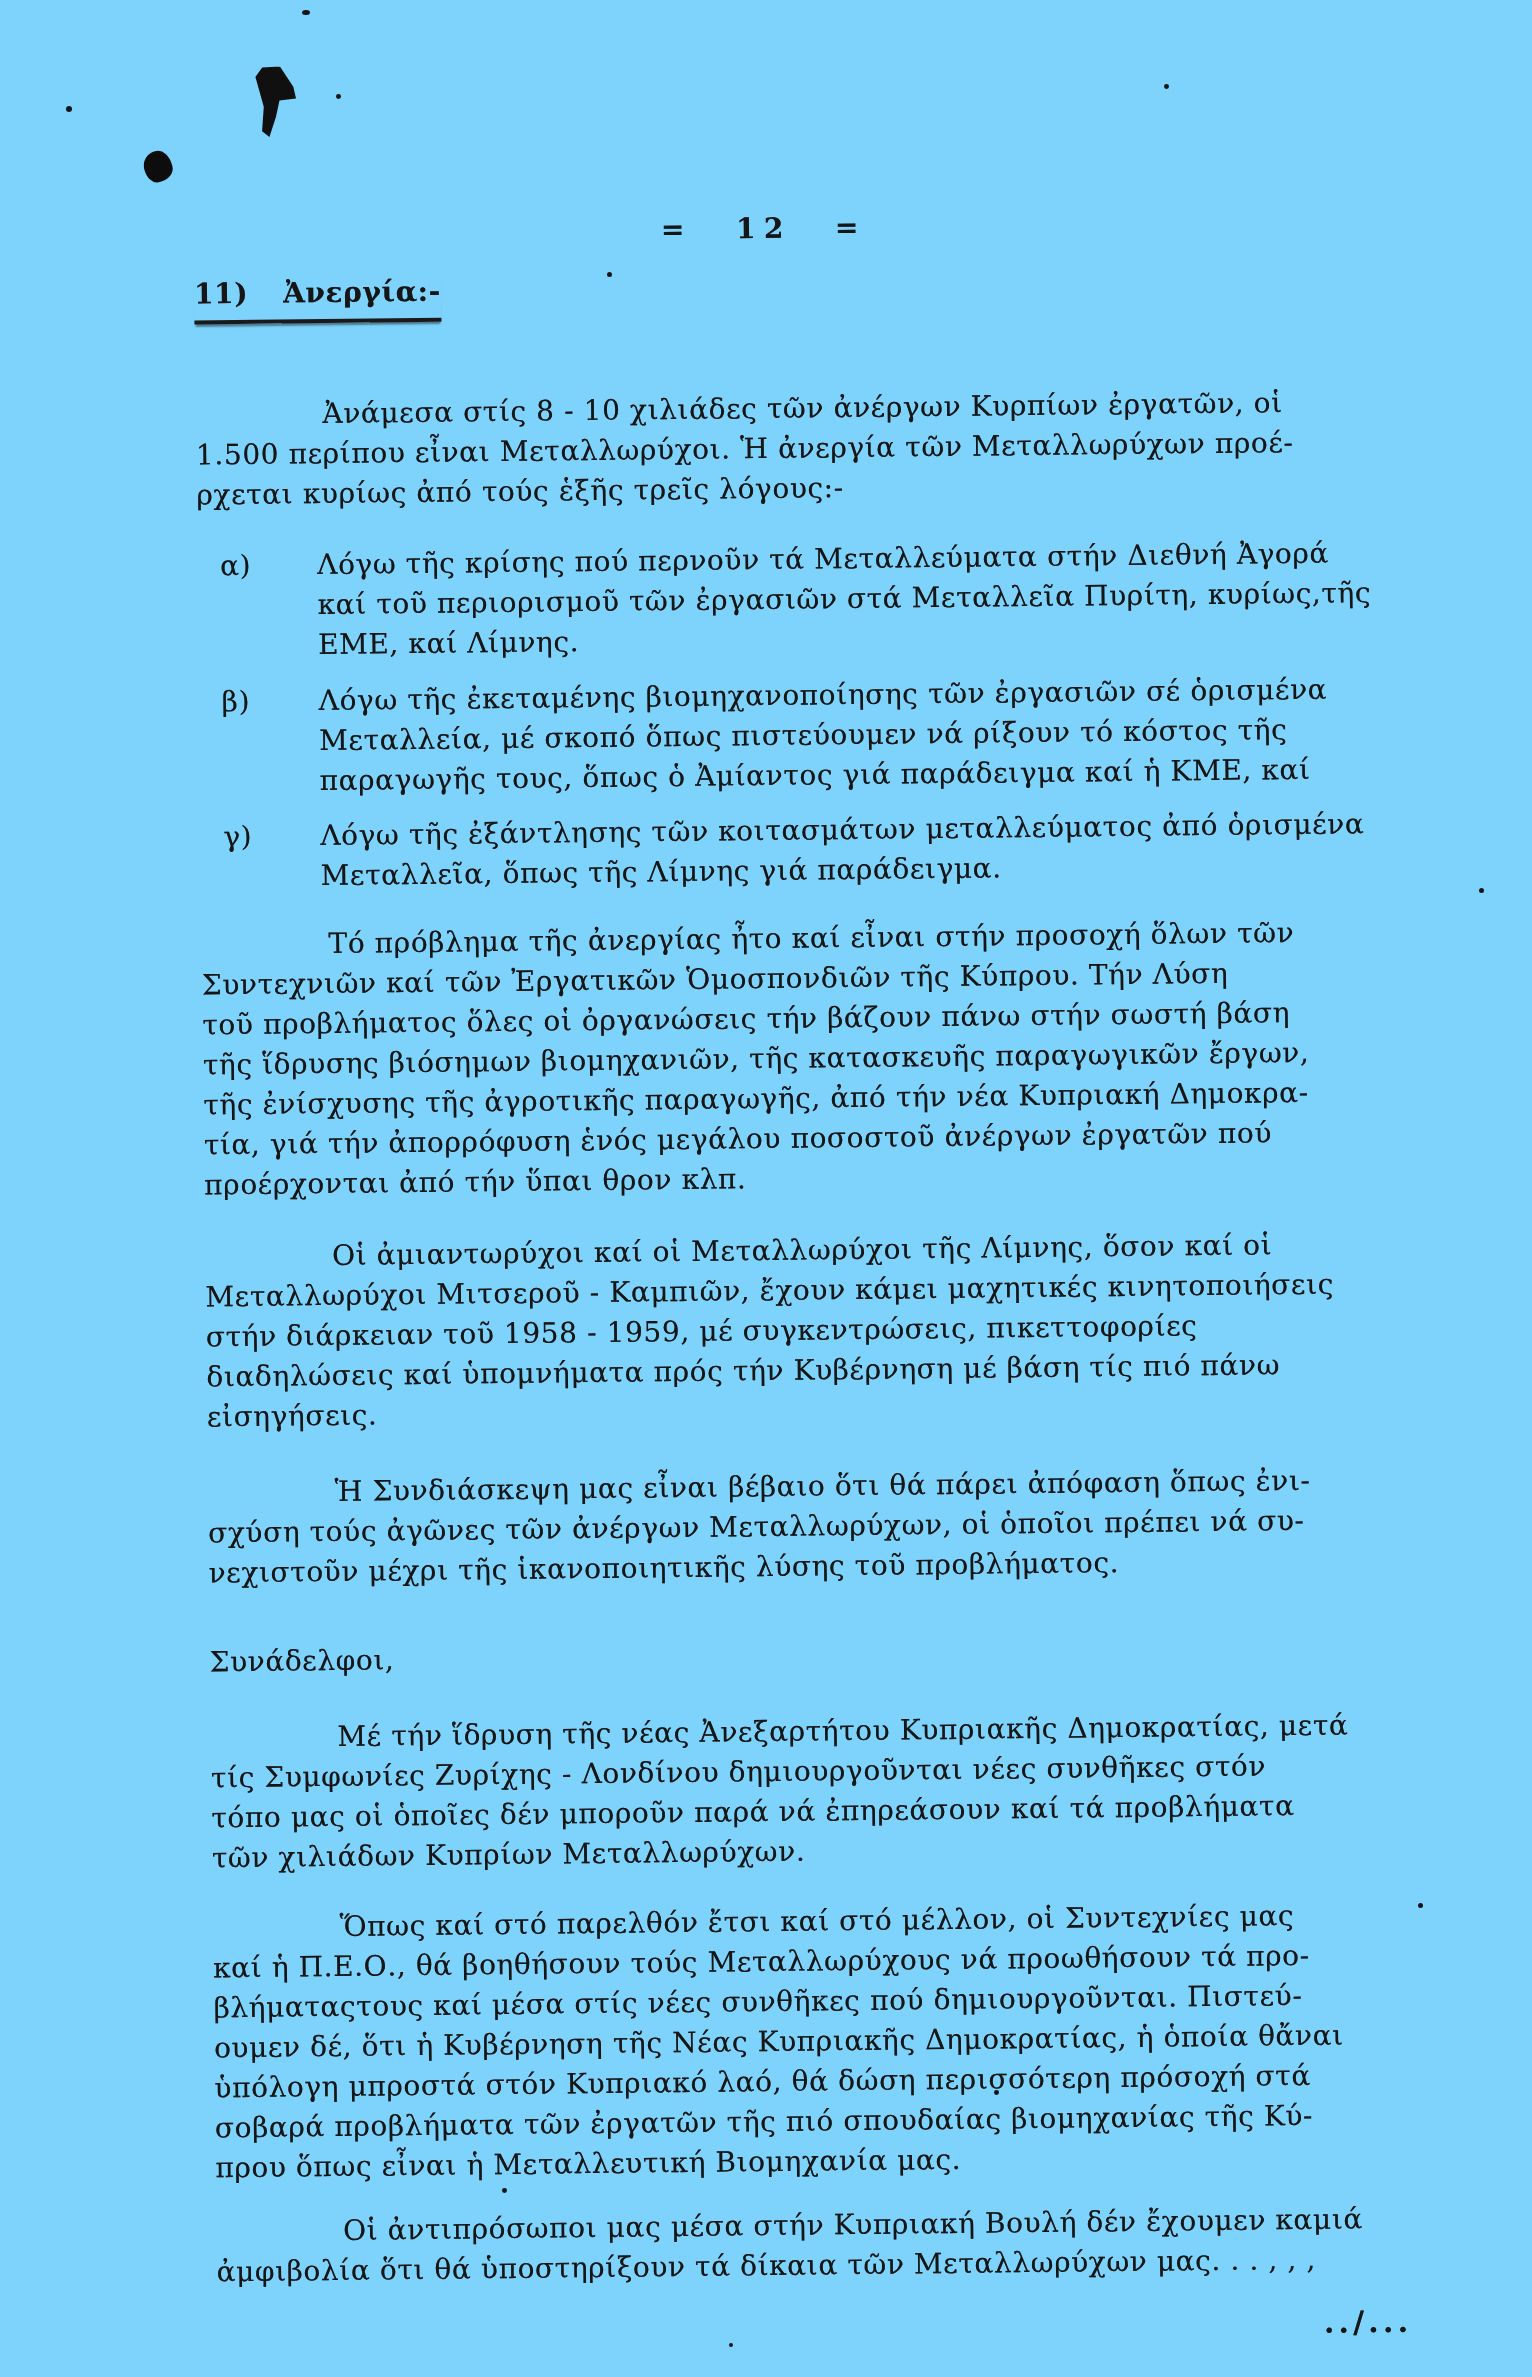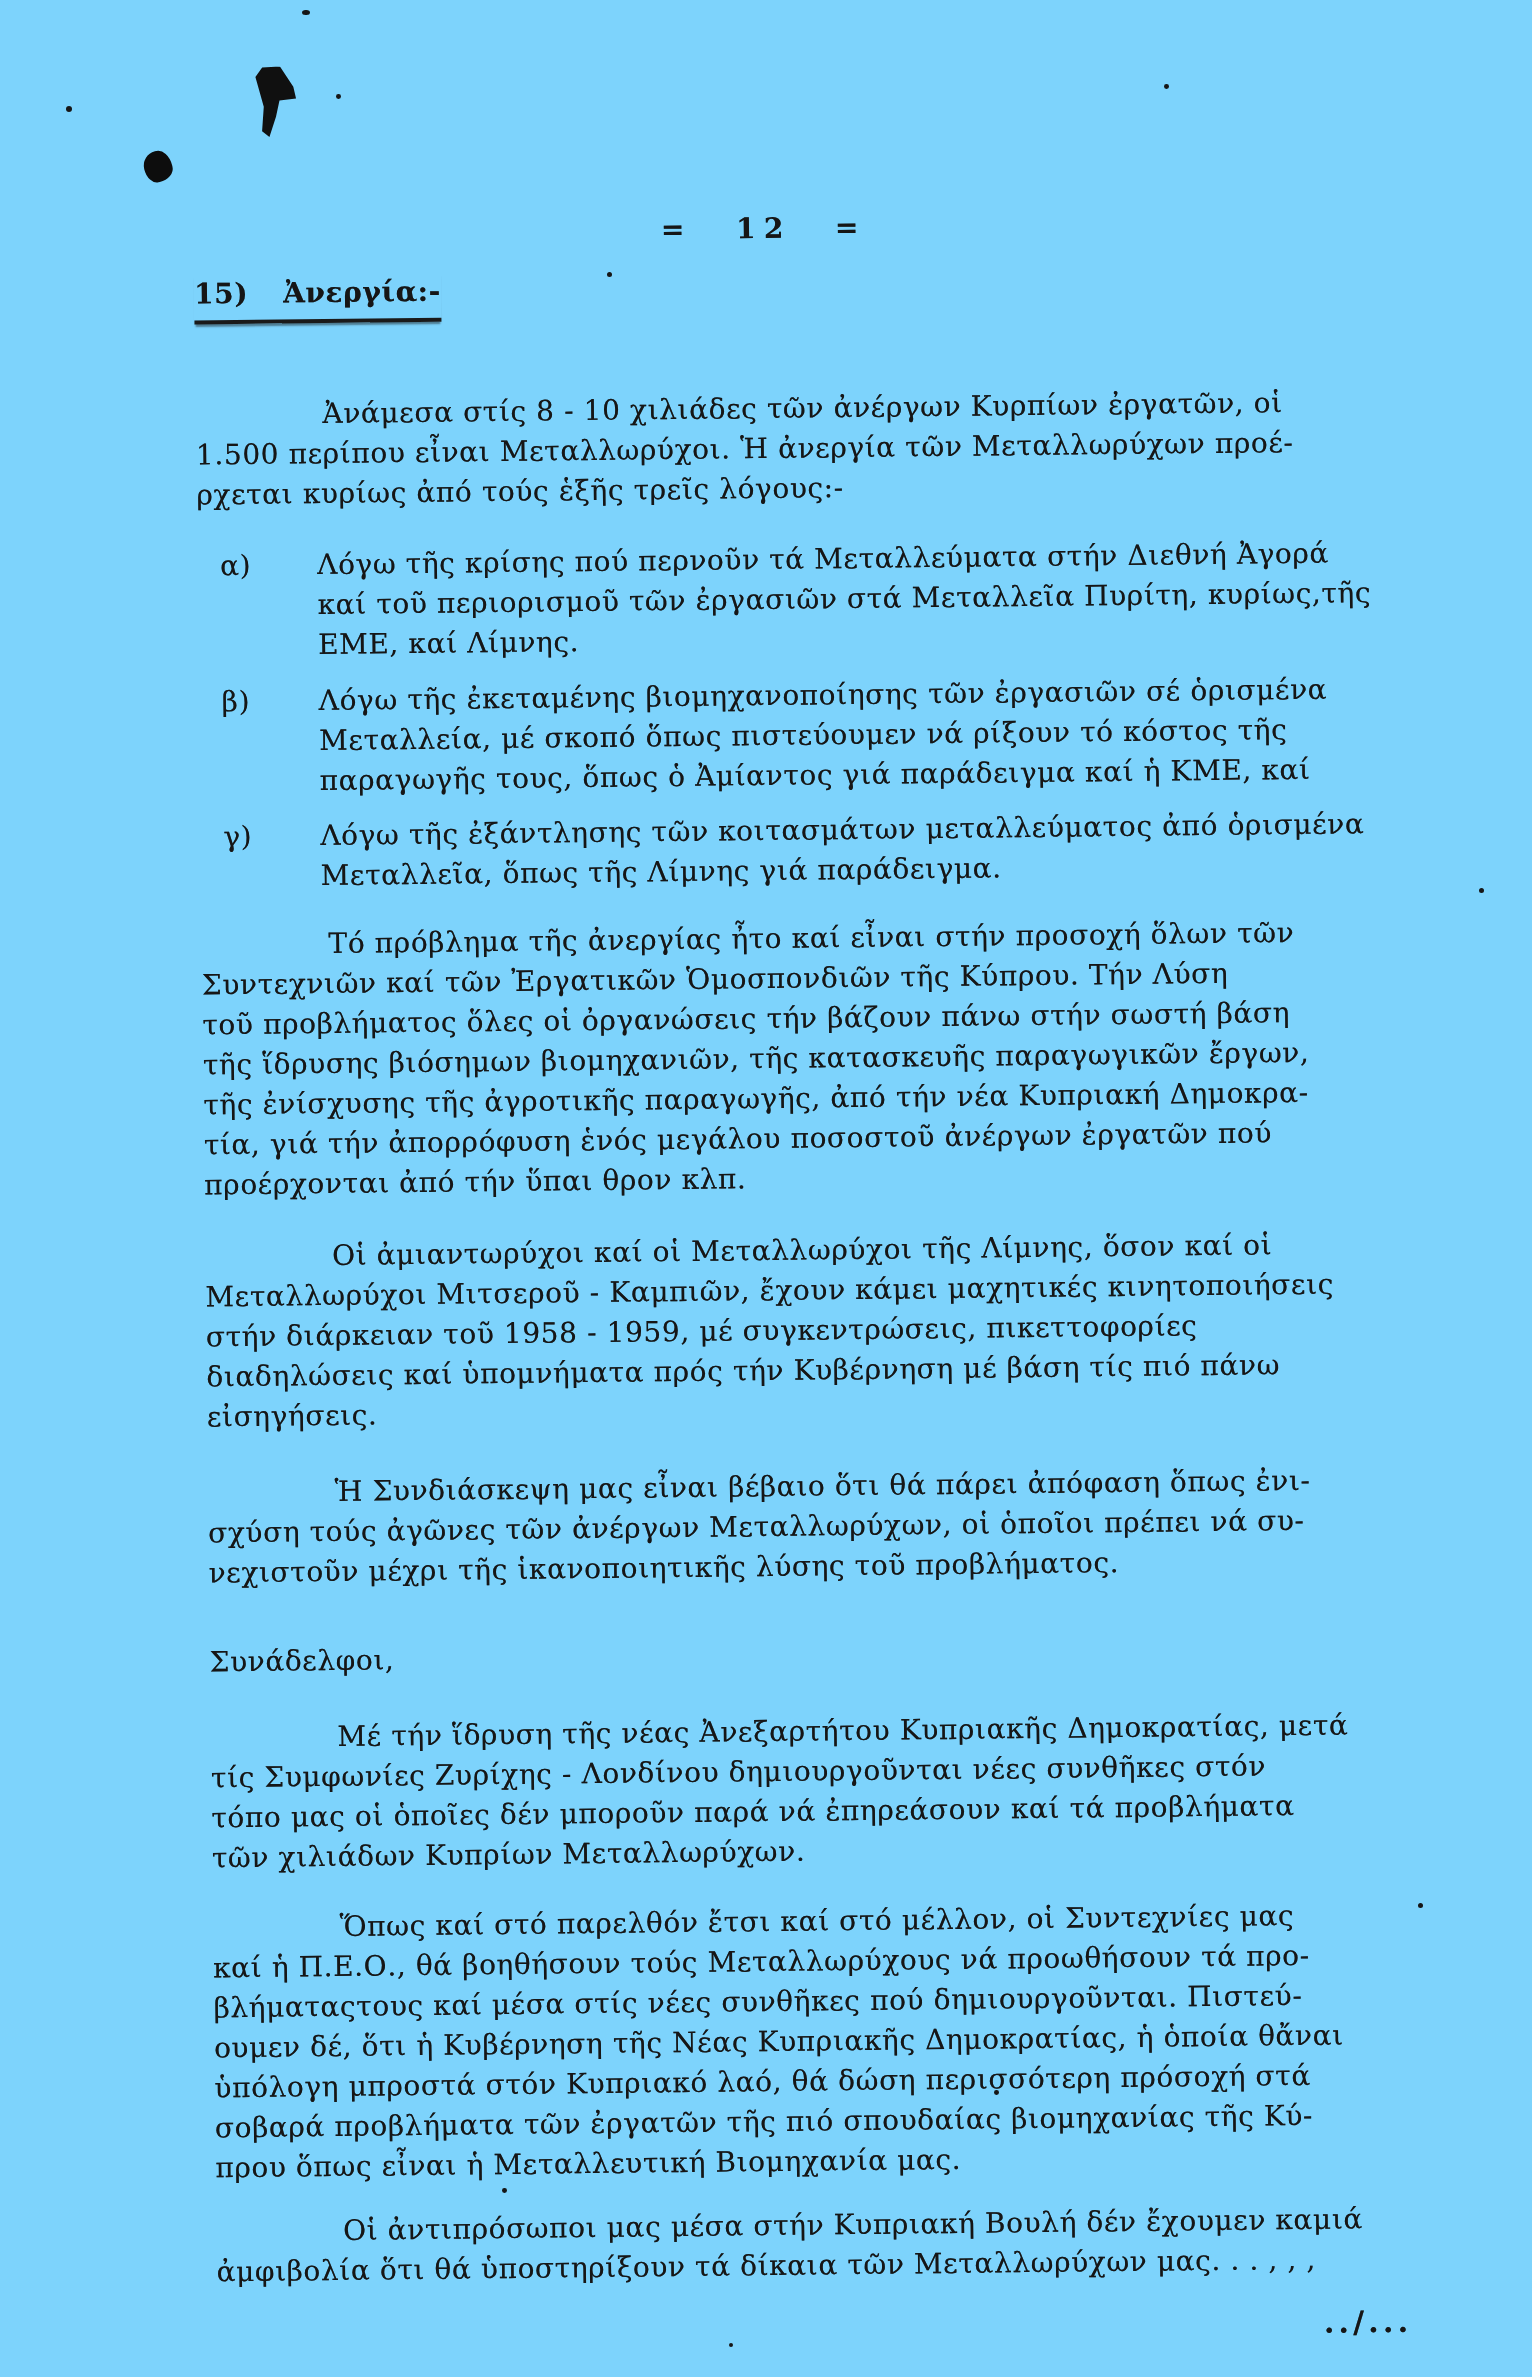--- a/index.html
+++ b/index.html
@@ -101,21 +101,21 @@
   <span class="speck" style="left:994px;top:2090px;width:4.8px;height:4.8px;"></span>
   <span class="speck" style="left:502px;top:2188px;width:4.8px;height:4.8px;"></span>
   <span class="speck" style="left:729px;top:2343px;width:4.2px;height:4.2px;"></span>
 
   <div class="scan">
 
     <div class="page-number">= 12 =</div>
 
     <div class="heading">
       <span class="heading-inner">
-        <span>15)</span><span class="heading-title">Ἀνεργία:-</span>
+        <span>11)</span><span class="heading-title">Ἀνεργία:-</span>
       </span>
     </div>
 
     <div class="para indent p1">Ἀνάμεσα στίς 8 - 10 χιλιάδες τῶν ἀνέργων Κυρπίων ἐργατῶν, οἱ
 1.500 περίπου εἶναι Μεταλλωρύχοι. Ἡ ἀνεργία τῶν Μεταλλωρύχων προέ-
 ρχεται κυρίως ἀπό τούς ἑξῆς τρεῖς λόγους:-</div>
 
     <div class="reasons">
       <div class="item">
         <div class="item-label">α)</div>

